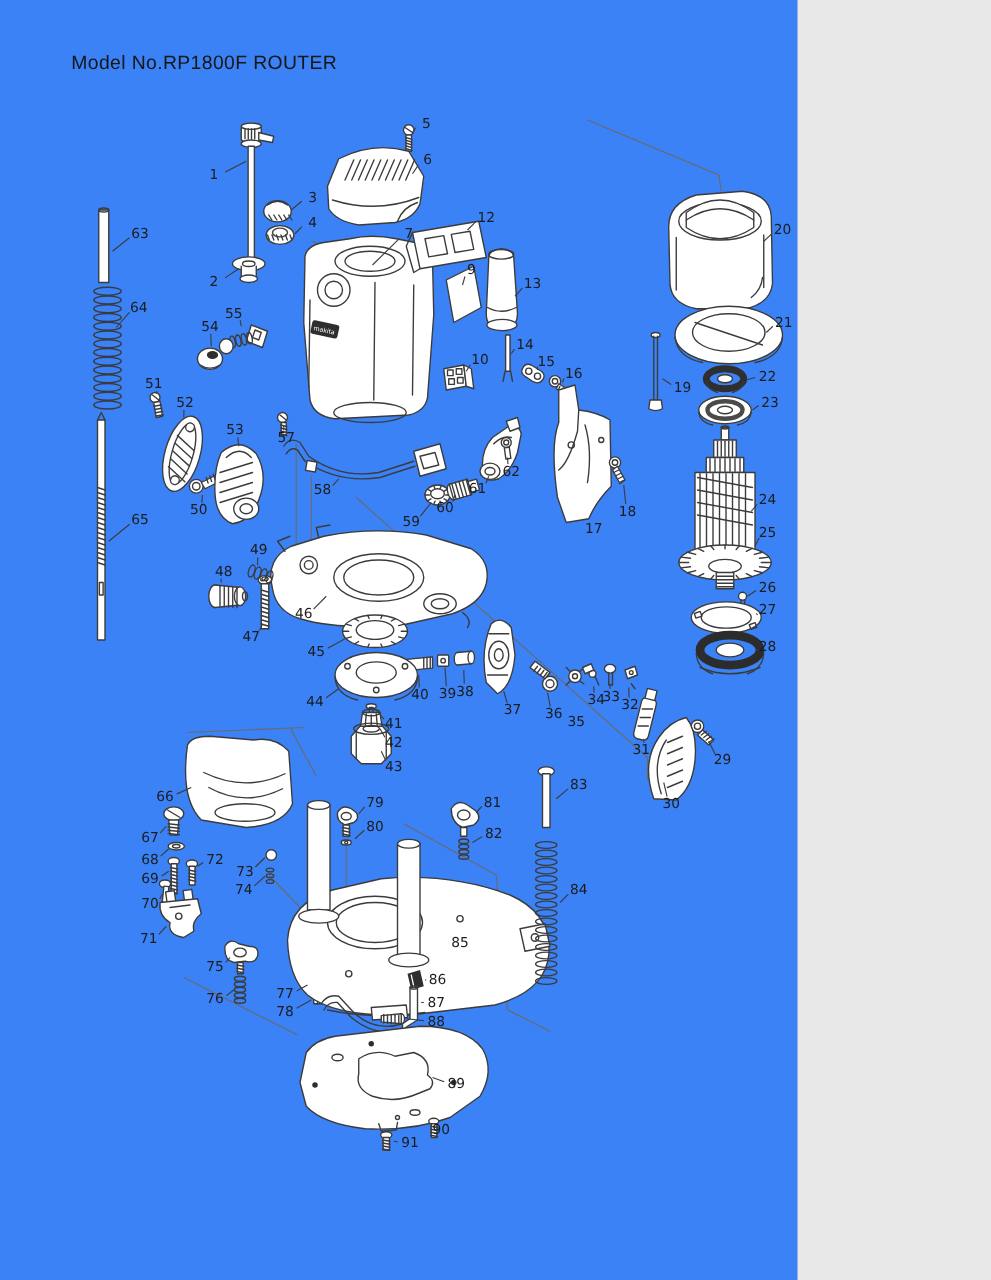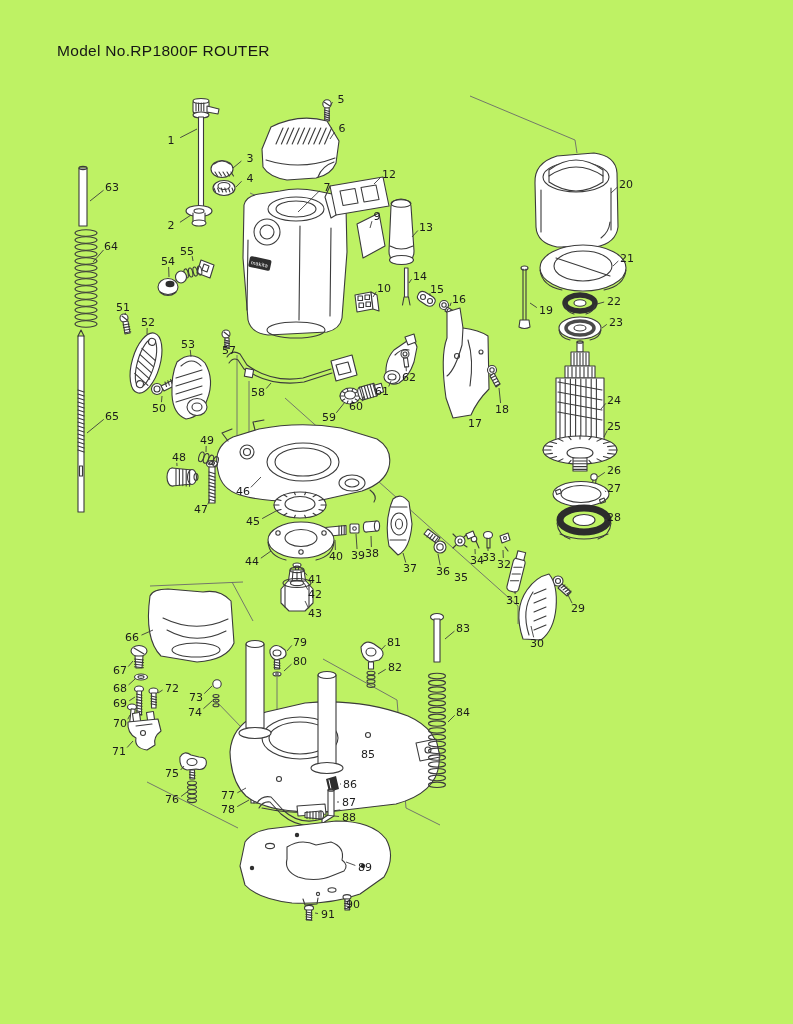--- a/index.html
+++ b/index.html
@@ -1,16 +1,16 @@
 <!DOCTYPE html>
 <html><head>
 <meta charset="utf-8">
 <style>
   html,body{margin:0;padding:0;background:#e8e8e8;}
-  .page{position:relative;width:793px;height:1024px;background:#bef264;overflow:hidden;
+  .page{position:relative;width:638px;height:1024px;background:#3b82f6;overflow:hidden;
         font-family:"Liberation Sans",sans-serif;}
   .title{position:absolute;left:57px;top:42px;font-size:15.5px;color:#161616;
          letter-spacing:.3px;font-family:"Liberation Sans",sans-serif;}
   svg{position:absolute;left:0;top:0;}
   #sketch path,#sketch rect,#sketch ellipse,#sketch circle,#sketch line,#sketch polyline{
      stroke:#3b3b3b;stroke-width:1.1;fill:none;stroke-linecap:round;stroke-linejoin:round;}
   #sketch .wf{fill:#ffffff;}
   #sketch .df{fill:#2e2e2e;stroke:none;}
   #sketch .brandplate{fill:#2e2e2e;stroke:none;}
   #sketch .brandmark{font:5px "DejaVu Sans",sans-serif;fill:#ffffff;stroke:none;}

